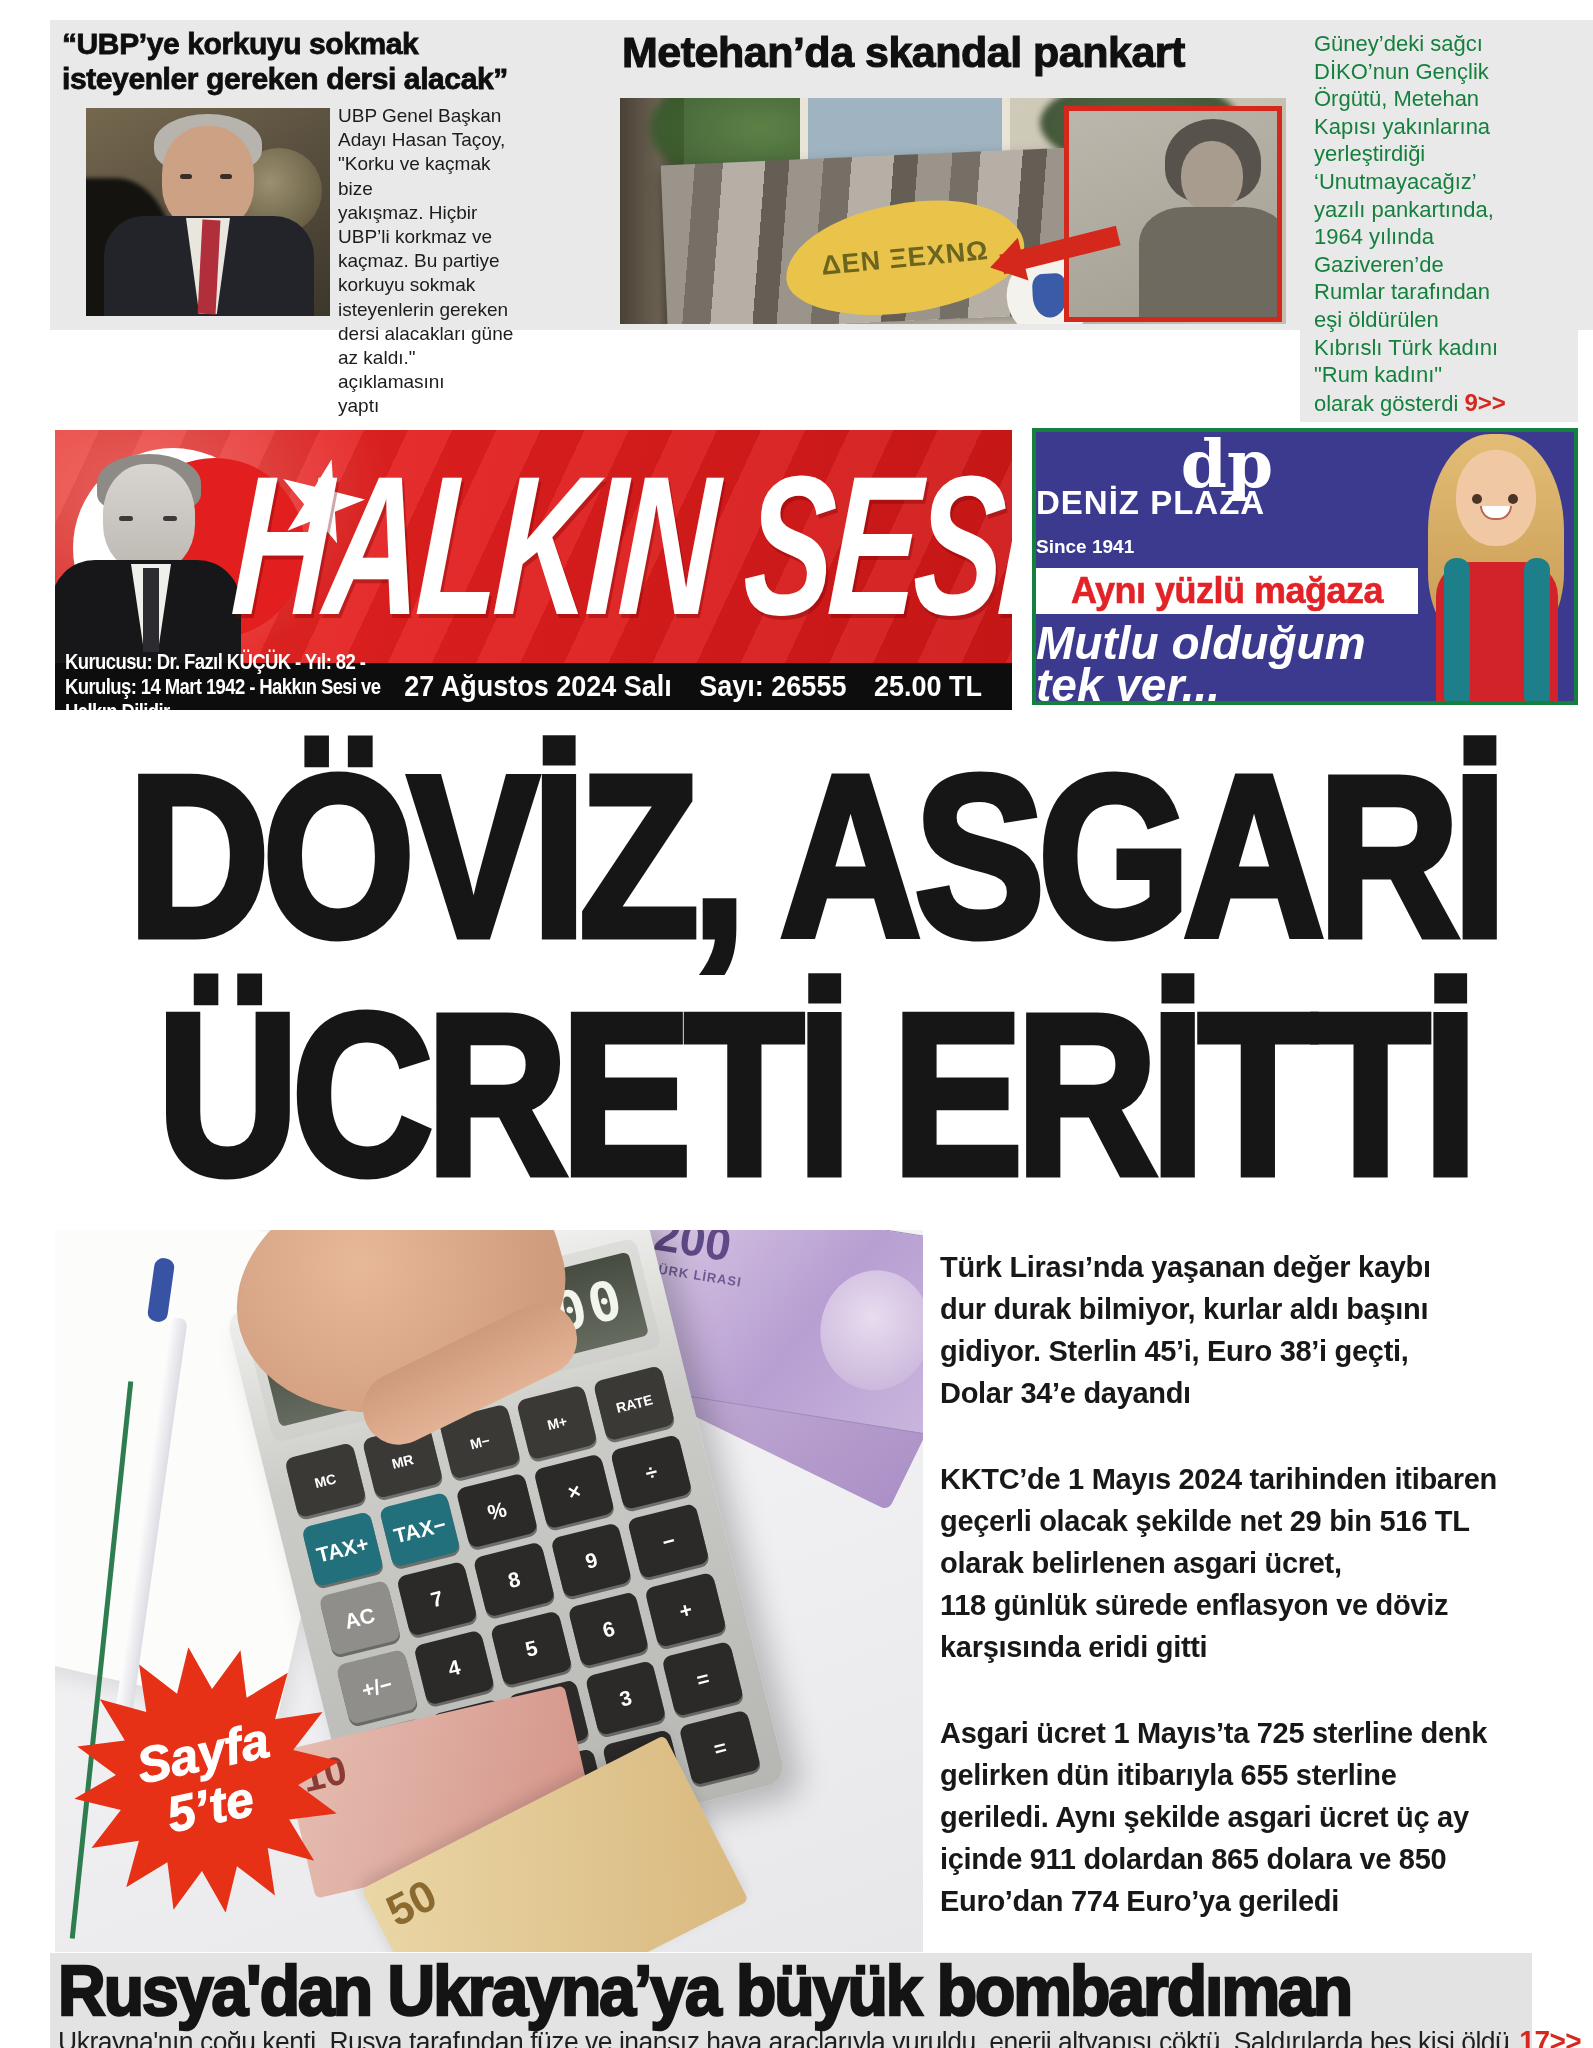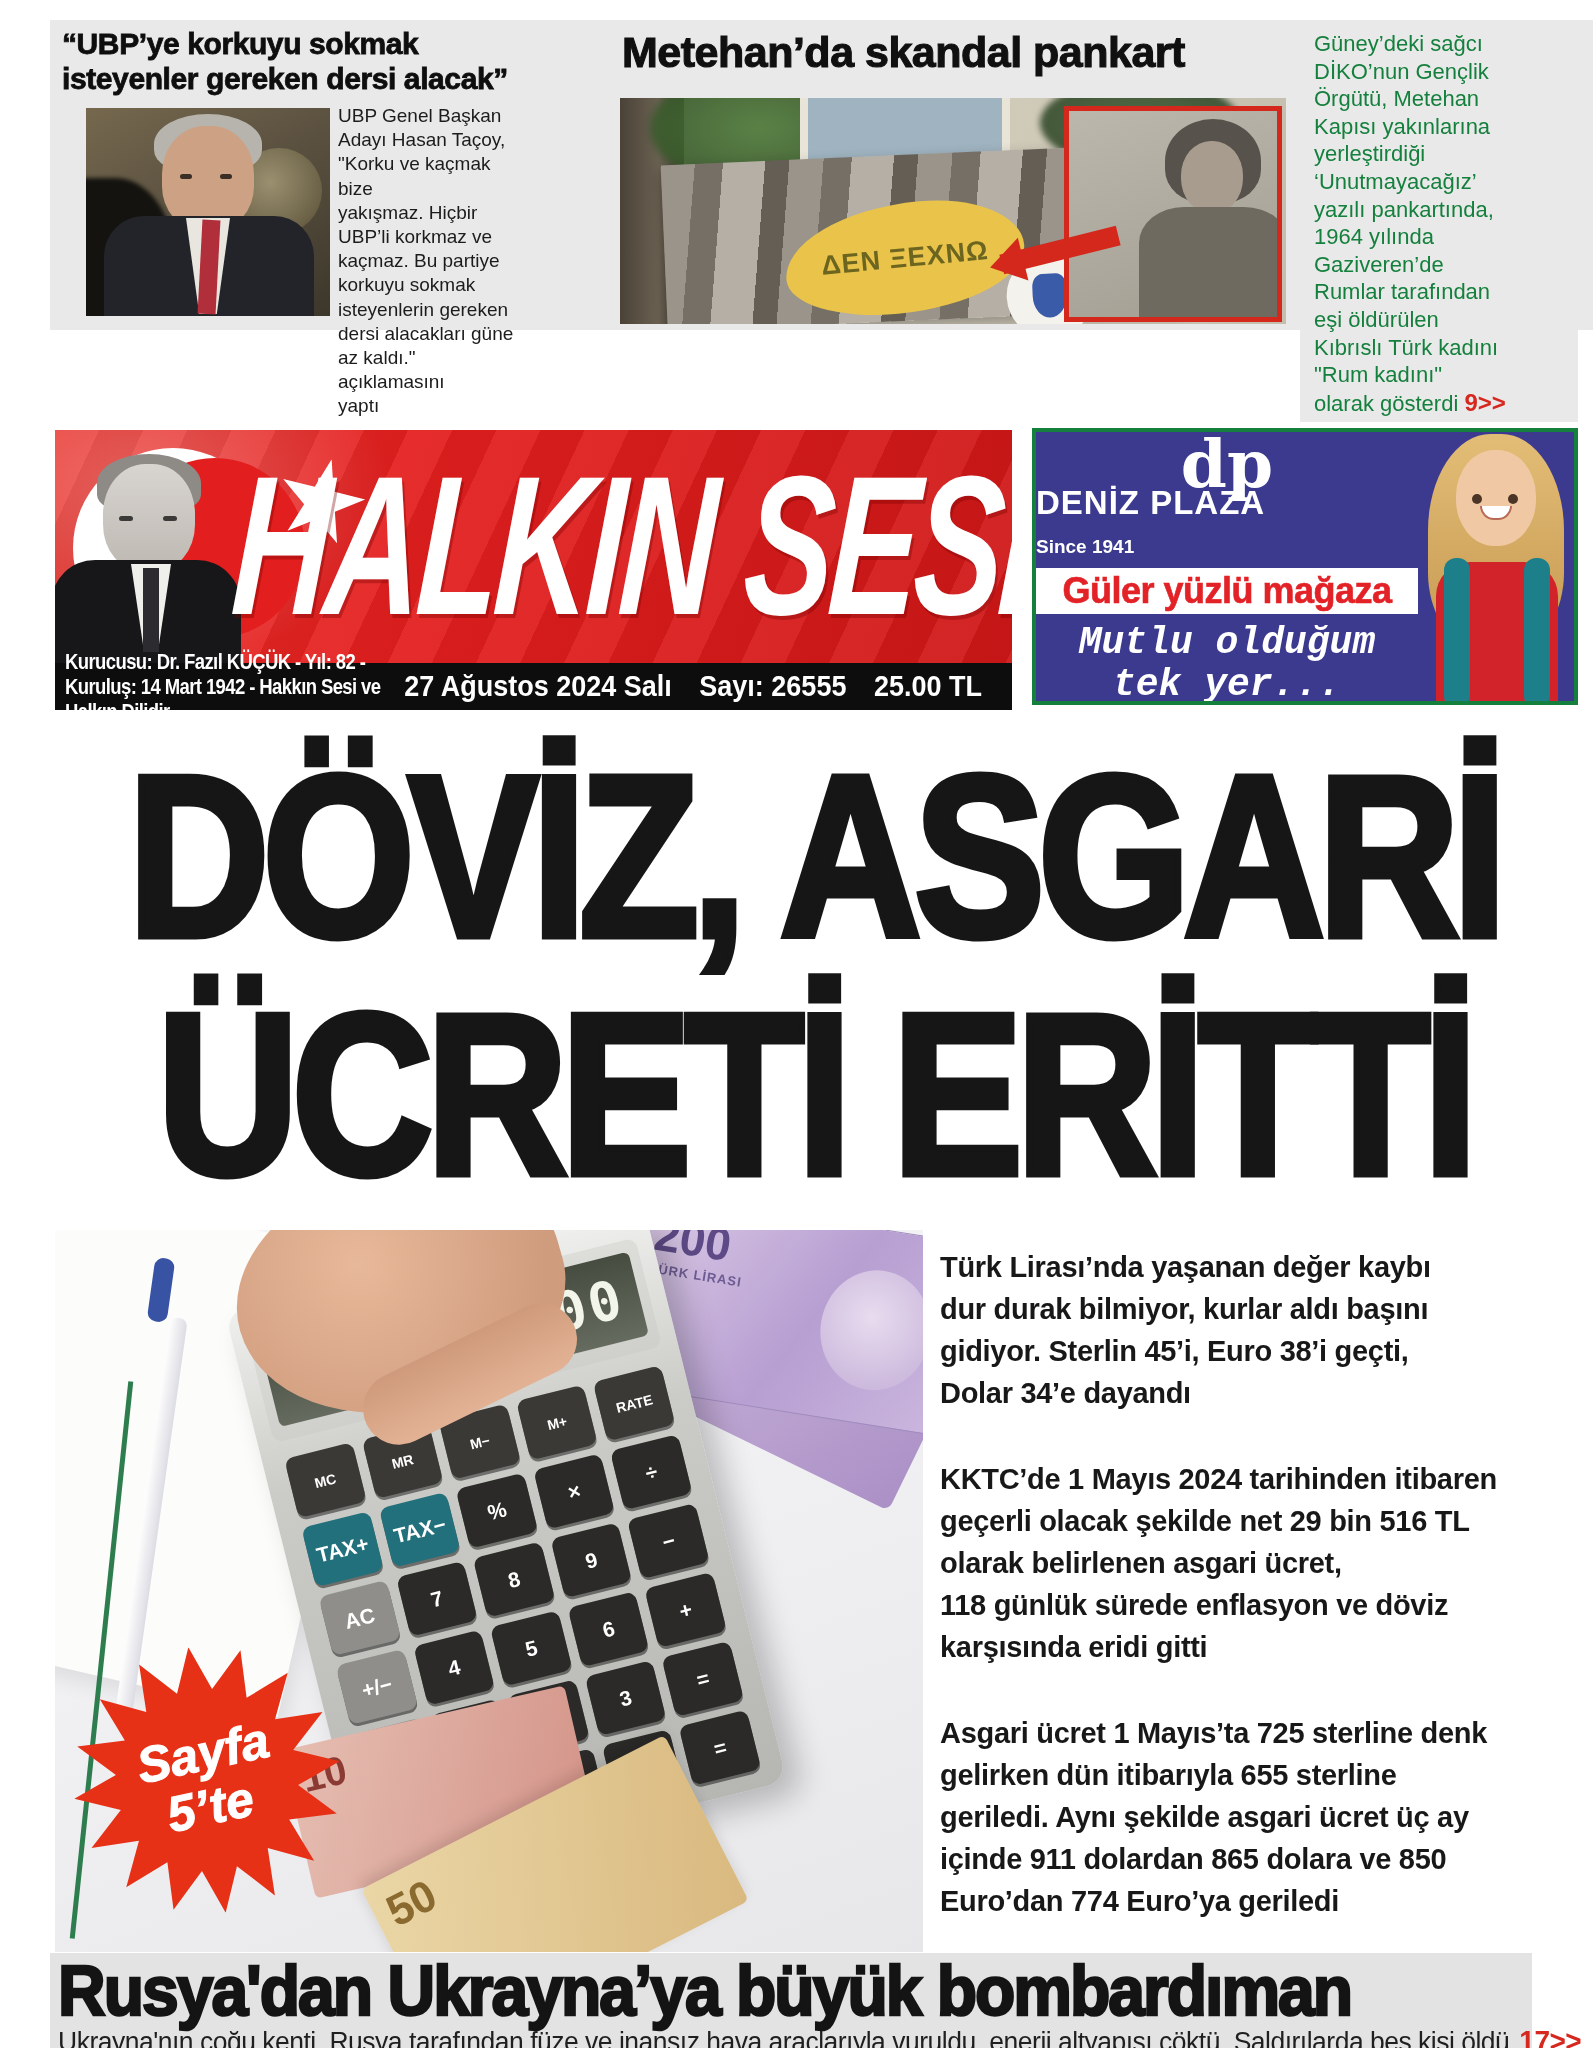--- a/index.html
+++ b/index.html
@@ -87,22 +87,22 @@
 
   
   .ad{left:1032px;top:428px;width:546px;height:277px;border:4px solid #15803d;background:var(--ad-blue);overflow:hidden}
   .ad-left{left:0;top:0;width:382px;height:100%}
   .ad-logo{left:0;top:2px;width:100%;text-align:center;color:#fff;font-weight:bold;font-size:66px;
     font-family:"DejaVu Serif",serif;line-height:60px}
   .ad-brand{left:0;top:52px;width:100%;text-align:left;color:#fff;font-weight:bold;font-size:33px;letter-spacing:1px}
   .ad-since{left:0;top:104px;width:100%;text-align:left;color:#fff;font-weight:bold;font-size:19px}
   .ad-band{left:0;top:136px;width:382px;height:46px;background:#fff;display:flex;align-items:center;justify-content:center}
   .ad-band span{color:#e32227;font-weight:bold;font-size:36px;letter-spacing:-.5px;-webkit-text-stroke:.6px #e32227}
-  .ad-script{left:0;top:190px;width:382px;text-align:center;color:#fff;
-    font-family:Liberation Mono, monospace;font-style:italic;font-weight:bold;font-size:38px;line-height:42px}
+  .ad-script{left:0;top:190px;width:382px;text-align:left;color:#fff;
+    font-family:Liberation Sans, sans-serif;font-style:italic;font-weight:bold;font-size:46px;line-height:42px}
   .ad-girl{left:382px;top:0;width:156px;height:100%}
   .ad-hair{left:10px;top:2px;width:136px;height:210px;border-radius:46% 46% 34% 34%;background:linear-gradient(#e3bd76,#c79a52)}
   .ad-face{left:38px;top:18px;width:80px;height:96px;border-radius:48%;background:#f0c9a4}
   .ad-eye{width:10px;height:10px;border-radius:50%;background:#4a3526;top:44px}
   .ad-smile{left:62px;top:74px;width:32px;height:14px;border-radius:0 0 20px 20px;background:#fff;border:2px solid #b96a54;border-top:none}
   .ad-shirt{left:18px;top:130px;width:122px;height:147px;border-radius:34px 34px 0 0;background:#d2232a}
   .ad-strap{width:26px;height:150px;background:#1d7f8a;border-radius:12px;top:126px}
 
   
   .main-headline{left:48px;top:718px;width:1532px;height:500px;text-align:center;color:var(--headline-black)}
@@ -268,21 +268,21 @@
       <span>25.00 TL</span>
     </span>
   </div>
 
   <div class="abs ad">
     <div class="abs ad-left">
       <div class="abs ad-logo">dp</div>
       <div class="abs ad-brand">DENİZ PLAZA</div>
       <div class="abs ad-since">Since 1941</div>
       <div class="abs ad-band">
-        <span>Güler yüzlü mağaza</span>
+        <span>Aynı yüzlü mağaza</span>
       </div>
       <div class="abs ad-script">
         <div>Mutlu olduğum</div>
         <div>tek yer...</div>
       </div>
     </div>
     <div class="abs ad-girl">
       <div class="abs ad-hair"></div>
       <div class="abs ad-face">
         <div class="abs ad-eye" style="left:16px"></div>

